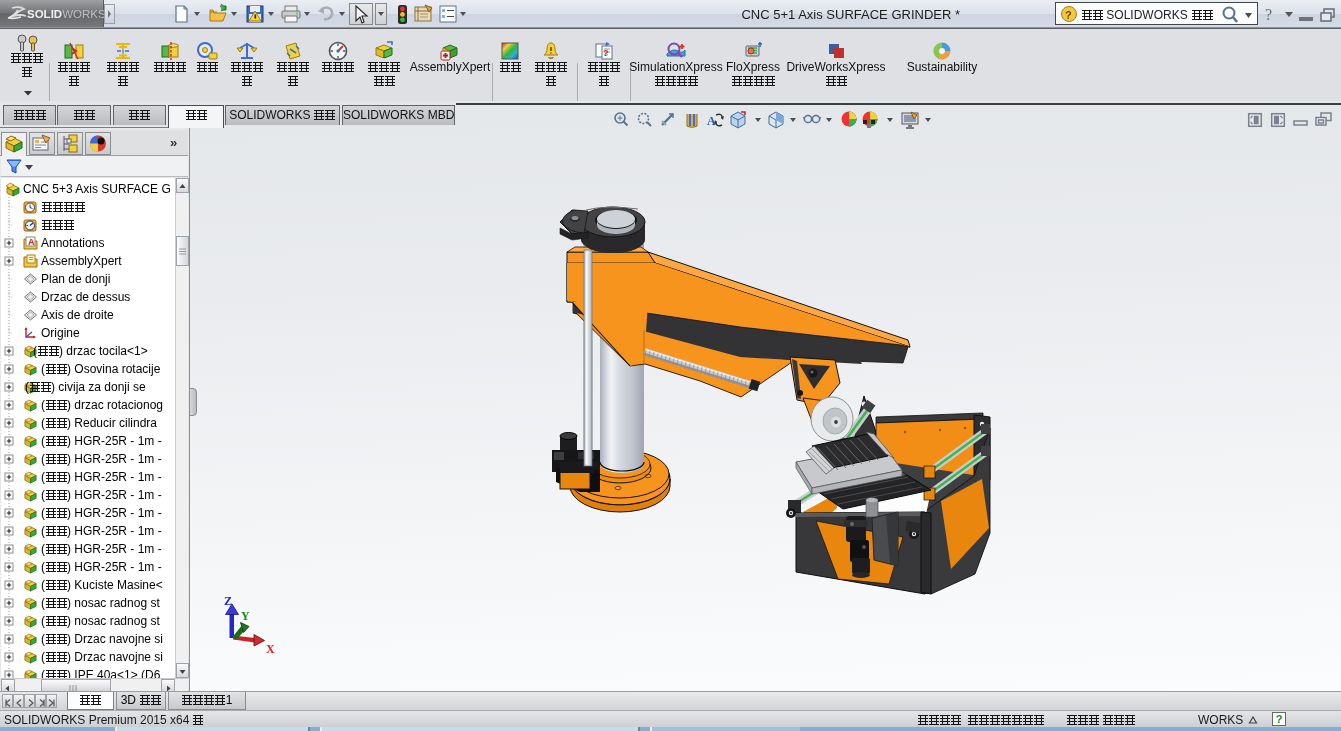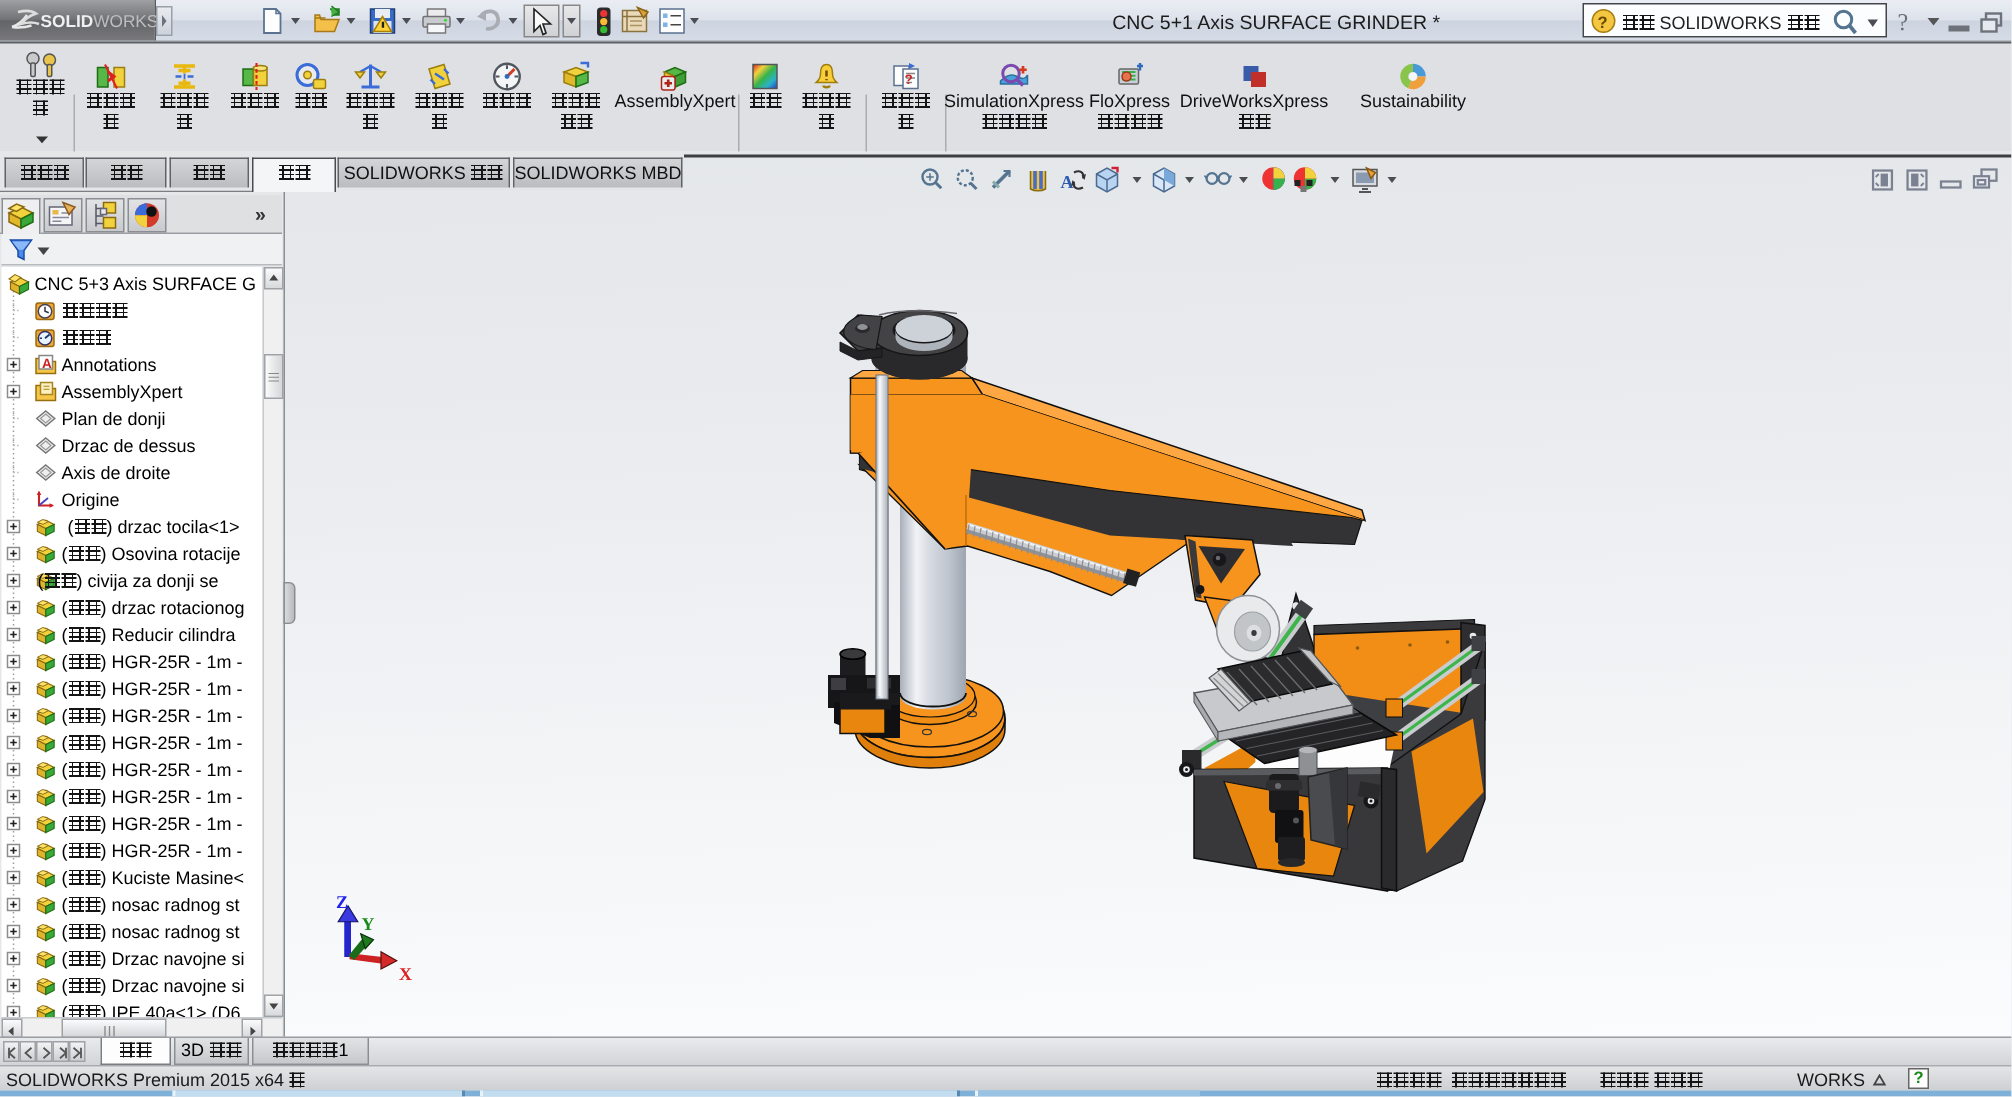--- a/index.html
+++ b/index.html
@@ -734,21 +734,21 @@
         <svg width="11" height="18" style="position:absolute;left:3px;top:0" viewBox="0 0 11 18">
           <rect x="1" y="5" width="8" height="8" fill="#fff" stroke="#8a8c8e"></rect>
           <path d="M2.8 9 L7.2 9 M5 6.8 L5 11.2" stroke="#222" stroke-width="1.1"></path>
         </svg>
         <span style="position:absolute;left:22px;top:2px;"><svg width="15" height="14" viewBox="0 0 16 15">
             <path d="M2 6 L8 3 L14 6 L8 9 Z" fill="#F2D23C" stroke="#8a6a10" stroke-width="0.8"></path>
             <path d="M2 6 L2 11 L8 14 L8 9 Z" fill="#E0B42A" stroke="#8a6a10" stroke-width="0.8"></path>
             <path d="M14 6 L14 11 L8 14 L8 9 Z" fill="#38A838" stroke="#1F6E14" stroke-width="0.8"></path>
             <path d="M2 4.5 L6 2.5 L10 4 L6 6 Z" fill="#FFE26A" stroke="#8a6a10" stroke-width="0.7"></path>
           </svg></span>
-        <span style="position:absolute;left:44px;">(<i class="cj" style="width:10px;height:10px;"></i><i class="cj" style="width:10px;height:10px;"></i>) drzac tocila&lt;1&gt;</span>
+        <span style="position:absolute;left:32px;">(<i class="cj" style="width:10px;height:10px;"></i><i class="cj" style="width:10px;height:10px;"></i>) drzac tocila&lt;1&gt;</span>
       </div>
 <div class="treerow" style="top:182px;">
         <svg width="11" height="18" style="position:absolute;left:3px;top:0" viewBox="0 0 11 18">
           <rect x="1" y="5" width="8" height="8" fill="#fff" stroke="#8a8c8e"></rect>
           <path d="M2.8 9 L7.2 9 M5 6.8 L5 11.2" stroke="#222" stroke-width="1.1"></path>
         </svg>
         <span style="position:absolute;left:22px;top:2px;"><svg width="15" height="14" viewBox="0 0 16 15">
             <path d="M2 6 L8 3 L14 6 L8 9 Z" fill="#F2D23C" stroke="#8a6a10" stroke-width="0.8"></path>
             <path d="M2 6 L2 11 L8 14 L8 9 Z" fill="#E0B42A" stroke="#8a6a10" stroke-width="0.8"></path>
             <path d="M14 6 L14 11 L8 14 L8 9 Z" fill="#38A838" stroke="#1F6E14" stroke-width="0.8"></path>

